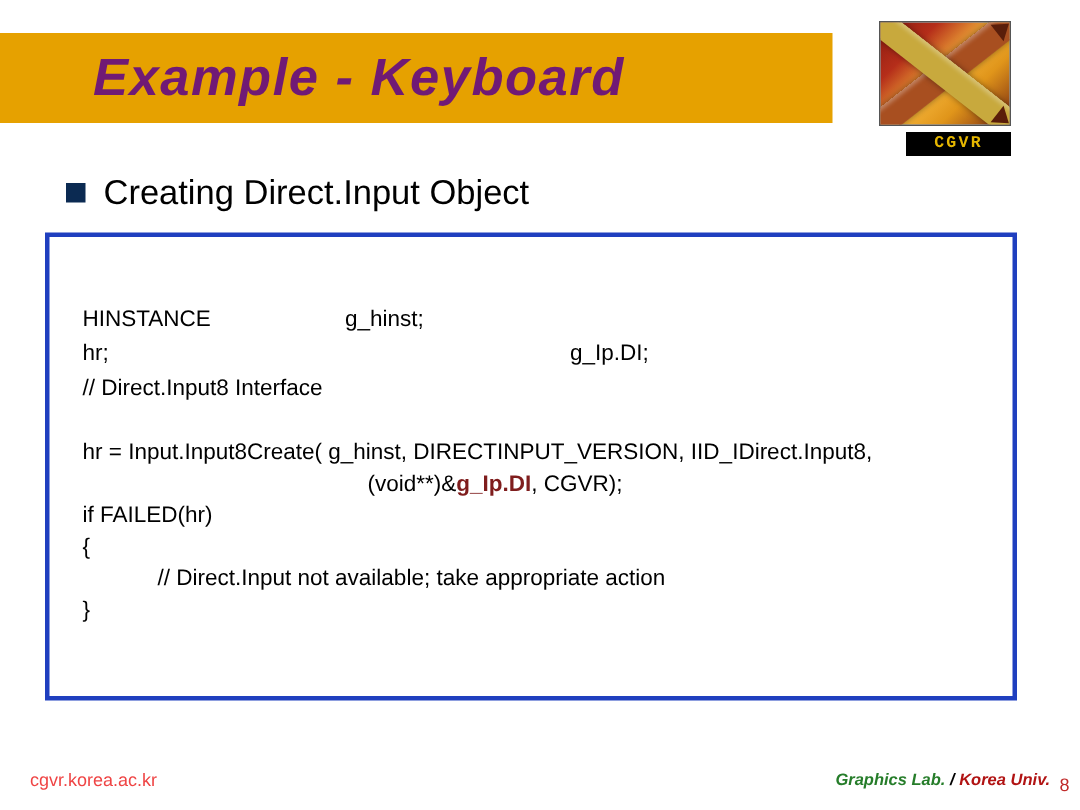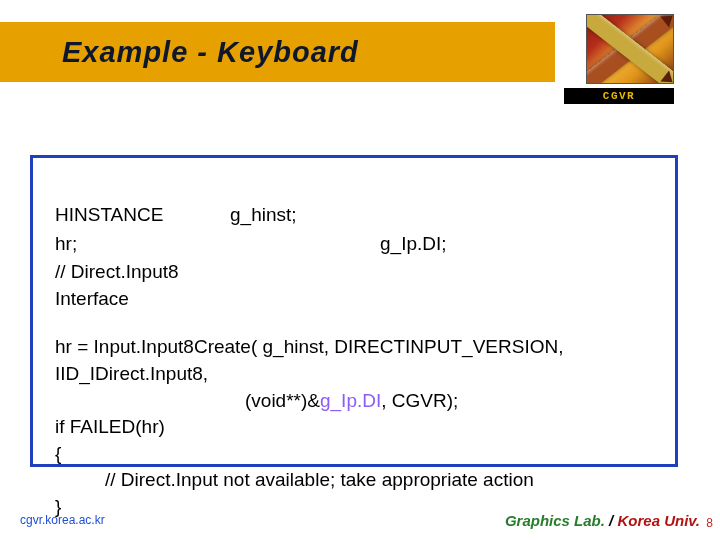--- a/index.html
+++ b/index.html
@@ -4,75 +4,75 @@
 <style>
   * { box-sizing: border-box; margin: 0; padding: 0; }
   html, body { width: 720px; height: 540px; font-family: Arial, Helvetica, sans-serif; background: #fff; overflow: hidden; }
   .slide { position: relative; width: 720px; height: 540px; }
   .title-bar {
     position: absolute; left: 0; top: 22px; width: 555px; height: 60px;
     background: #e6a100;
     display: flex; align-items: center; padding-left: 62px;
   }
   .title-bar h1 {
-    color: #0f172a; font-size: 29px; font-weight: 700; font-style: italic;
+    color: #701a75; font-size: 35px; font-weight: 700; font-style: italic;
     letter-spacing: 1px; font-family: Verdana, Arial, sans-serif; text-align: right;
   }
   .logo-box {
     position: absolute; right: 46px; top: 14px; width: 88px; height: 70px;
     background: linear-gradient(135deg, #8a1a10 0%, #b52e1a 25%, #f4b43a 50%, #e0951a 70%, #7a2a12 100%);
     border: 1px solid #555;
     overflow: hidden;
   }
   .logo-x1, .logo-x2 {
     position: absolute; background: #c8a93d;
     width: 140%; height: 18px; top: 50%; left: -20%;
     box-shadow: 0 0 4px rgba(0,0,0,0.4), inset 0 2px 3px rgba(255,255,255,0.3);
   }
   .logo-x1 { transform: translateY(-50%) rotate(38deg); }
   .logo-x2 { transform: translateY(-50%) rotate(-38deg); background: #a84f20; }
   .logo-x1::after, .logo-x2::after {
     content: ""; position: absolute; right: 6px; top: 2px; width: 0; height: 0;
     border-left: 10px solid #5a1e0a; border-top: 7px solid transparent; border-bottom: 7px solid transparent;
   }
   .cgvr-label {
-    position: absolute; right: 46px; top: 88px; width: 110px; height: 16px;
+    position: absolute; right: 46px; top: 88px; width: 70px; height: 16px;
     background: #000; color: #e6b700; font-size: 11px; font-weight: 700;
     letter-spacing: 1.5px; text-align: center; line-height: 16px;
     font-family: "Courier New", monospace;
   }
   .bullet-row {
     position: absolute; left: 44px; top: 115px;
     display: flex; align-items: center; gap: 12px;
   }
   .bullet-sq { width: 13px; height: 13px; background: #0b2a52; }
   .bullet-text { font-size: 23px; color: #000; font-family: Arial, sans-serif; }
   .code-box {
     position: absolute; left: 30px; top: 155px; width: 648px; height: 312px;
     border: 3px solid #1f3fbf; background: #fff;
     padding: 44px 22px 12px 22px;
-    font-size: 19px; line-height: 1.4; color: #000;
+    font-size: 15px; line-height: 1.4; color: #000;
     font-family: Arial, sans-serif;
   }
   .decl-grid {
     display: grid;
     grid-template-columns: 175px 150px auto;
     row-gap: 2px;
   }
   .after-decl { margin-top: 22px; }
   .indent { padding-left: 190px; }
   .indent2 { padding-left: 50px; }
-  .redtxt { color: #8b5cf6; }
+  .redtxt { color: #7f1d1d; font-weight: bold; }
   .footer {
     position: absolute; left: 20px; bottom: 11px; right: 20px; height: 18px;
     display: flex; justify-content: space-between; align-items: center;
     font-size: 12px;
   }
-  .footer-left { color: #1d4ed8; font-family: Arial, sans-serif; }
-  .footer-right { font-weight: 700; font-style: italic; font-family: Verdana, Arial, sans-serif; font-size: 15px;}
+  .footer-left { color: #ef4444; font-family: Arial, sans-serif; }
+  .footer-right { font-weight: 700; font-style: italic; font-family: Verdana, Arial, sans-serif; font-size: 11px;}
   .fr1 { color: #267d2a; }
   .fr2 { color: #000; }
   .fr3 { color: #b11313; }
   .page-num {
     position: absolute; right: 7px; bottom: 10px;
     font-size: 12px; color: #c02a2a; font-family: Arial, sans-serif;
   }
 </style>
 </head>
 <body>
@@ -81,20 +81,24 @@
   <div class="title-bar">
     <h1>Example - Keyboard</h1>
   </div>
 
   <div class="logo-box">
     <div class="logo-x2"></div>
     <div class="logo-x1"></div>
   </div>
   <div class="cgvr-label">CGVR</div>
 
+  <div class="bullet-row">
+    <div class="bullet-sq"></div>
+    <div class="bullet-text">Creating Direct.Input Object</div>
+  </div>
 
   <div class="code-box">
     <div class="decl-grid">
       <div>HINSTANCE</div>
       <div>g_hinst;</div>
       <div></div>
       <div>hr;</div>
       <div></div>
       <div>g_Ip.DI;</div>
       <div>// Direct.Input8 Interface</div>

